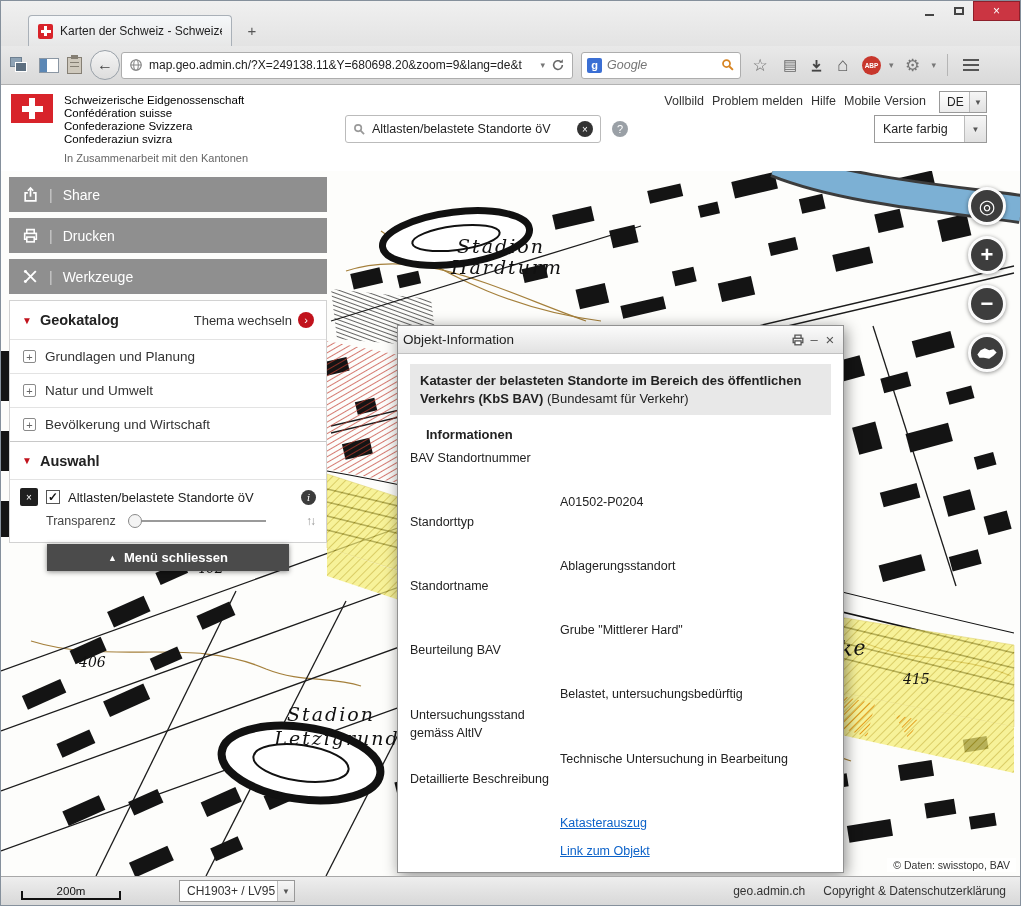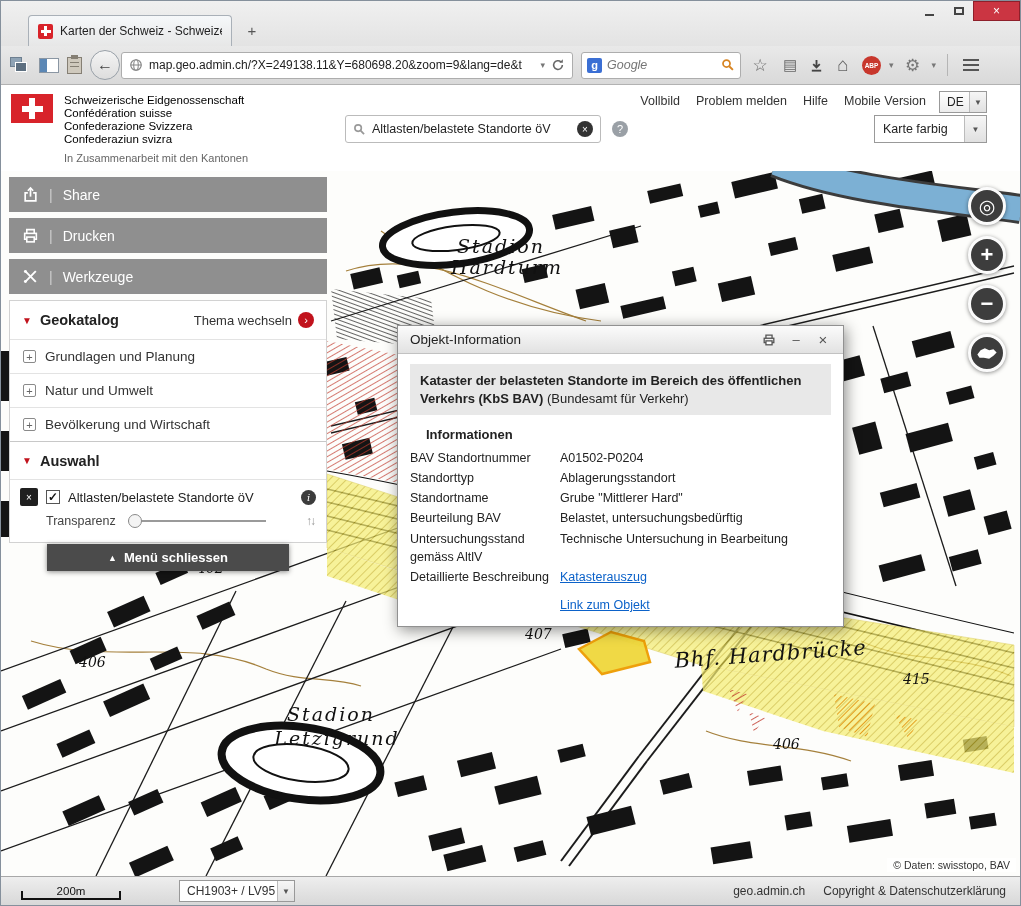--- a/index.html
+++ b/index.html
@@ -44,21 +44,21 @@
 
   
   .page { position:relative; height:820px; background:#fff; display:flex; flex-direction:column; }
   .site-header { height:86px; background:#fff; position:relative; flex:none; z-index:5; }
   .logo { position:absolute; left:10px; top:9px; display:flex; gap:11px; }
   .flag { width:42px; height:29px; background:#d8232a; position:relative; flex:none; }
   .flag::before { content:""; position:absolute; left:18px; top:4px; width:6px; height:21px; background:#fff; }
   .flag::after  { content:""; position:absolute; left:10.5px; top:11.5px; width:21px; height:6px; background:#fff; }
   .logo-lines div { font-size:11.5px; line-height:13px; color:#000; }
   .logo-sub { font-size:11px; color:#666; margin-top:6px; }
-  .header-links { position:absolute; top:9px; right:94px; display:flex; gap:16px; font-size:12.5px; color:#333; }
+  .header-links { position:absolute; top:9px; right:94px; display:flex; gap:8px; font-size:12.5px; color:#333; }
   .lang-select { position:absolute; top:6px; right:33px; width:48px; height:22px; border:1px solid #999; background:linear-gradient(#fff,#ececec); display:flex; align-items:center; font-size:12px; color:#222; }
   .lang-select .txt { flex:1; padding-left:7px; }
   .caret-box { width:17px; height:100%; border-left:1px solid #bbb; background:linear-gradient(#f6f6f6,#e0e0e0); display:flex; align-items:center; justify-content:center; font-size:8px; color:#555; }
   .map-search { position:absolute; left:344px; top:30px; width:256px; height:28px; border:1px solid #bbb; border-radius:3px; background:#fff; display:flex; align-items:center; padding:0 7px; gap:6px; }
   .map-search input { flex:1; border:none; outline:none; font-size:12.5px; color:#222; font-family:"Liberation Sans",sans-serif; }
   .clear-btn { width:16px; height:16px; border-radius:50%; background:#333; color:#fff; font-size:10px; display:flex; align-items:center; justify-content:center; flex:none; }
   .help-btn { position:absolute; left:611px; top:36px; width:16px; height:16px; border-radius:50%; background:#9aa0a6; color:#fff; font-size:11px; display:flex; align-items:center; justify-content:center; }
   .style-select { position:absolute; top:30px; right:33px; width:113px; height:28px; border:1px solid #999; background:#fff; display:flex; align-items:center; font-size:12.5px; color:#222; }
   .style-select .txt { flex:1; padding-left:8px; }
   .style-select .caret-box { width:22px; }
@@ -89,29 +89,29 @@
   .transp-label { font-size:12.5px; color:#444; }
   .slider { position:relative; width:138px; height:15px; }
   .slider .track { position:absolute; left:0; right:0; top:6px; height:2px; background:#9a9a9a; }
   .slider .knob { position:absolute; left:0; top:0; width:14px; height:14px; border-radius:50%; background:#f4f4f4; border:1px solid #8a8a8a; }
   .reorder { margin-left:auto; color:#999; font-size:12px; letter-spacing:-2px; }
   .menu-close { width:242px; height:27px; margin:1px auto 0; background:#4b4b4b; color:#fff; font-size:13px; font-weight:bold; display:flex; align-items:center; justify-content:center; gap:7px; box-shadow:0 1px 5px rgba(0,0,0,.45); }
   .menu-close .up { font-size:9px; }
 
   
   .popup { position:absolute; left:396px; top:154px; width:447px; background:#fff; border:1px solid #919191; box-shadow:2px 3px 14px rgba(0,0,0,.45); z-index:7; }
-  .popup-head { height:28px; background:linear-gradient(#fbfbfb,#e2e2e2); border-bottom:1px solid #c2c2c2; display:flex; align-items:center; padding:0 12px; gap:11px; }
+  .popup-head { height:28px; background:linear-gradient(#fbfbfb,#e2e2e2); border-bottom:1px solid #c2c2c2; display:flex; align-items:center; padding:0 5px; }
   .popup-title { font-size:13.5px; color:#222; flex:1; }
   .popup-ic { color:#555; font-size:13px; width:16px; text-align:center; display:flex; align-items:center; justify-content:center; }
   .popup-body { padding:10px 12px 14px; }
   .src-band { background:#e8e8e8; padding:8px 10px; font-size:13px; line-height:1.35; color:#222; }
   .info-title { font-size:13px; font-weight:bold; margin:12px 16px 7px; color:#222; }
   .info-row { display:flex; font-size:12.5px; line-height:1.45; color:#222; margin-bottom:2px; }
   .info-row .lbl { width:150px; flex:none; padding-right:8px; }
-  .info-row .val { flex:1; }
+  .info-row .val { flex:1;margin-top:44px; }
   a.plink { color:#0c62c9; text-decoration:underline; cursor:pointer; }
   .obj-link-row { margin-top:12px; padding-left:150px; font-size:12.5px; }
 
   
   .map-controls { position:absolute; top:16px; right:14px; display:flex; flex-direction:column; gap:11px; z-index:4; }
   .ctrl { width:38px; height:38px; border-radius:50%; background:#3d3d3d; border:3px solid #fbfbfb; color:#fff; display:flex; align-items:center; justify-content:center; box-shadow:0 1px 4px rgba(0,0,0,.45); }
   .ctrl.target { font-size:19px; }
   .ctrl.zin { font-size:22px; font-weight:bold; }
   .ctrl.zout { font-size:22px; font-weight:bold; }
 

